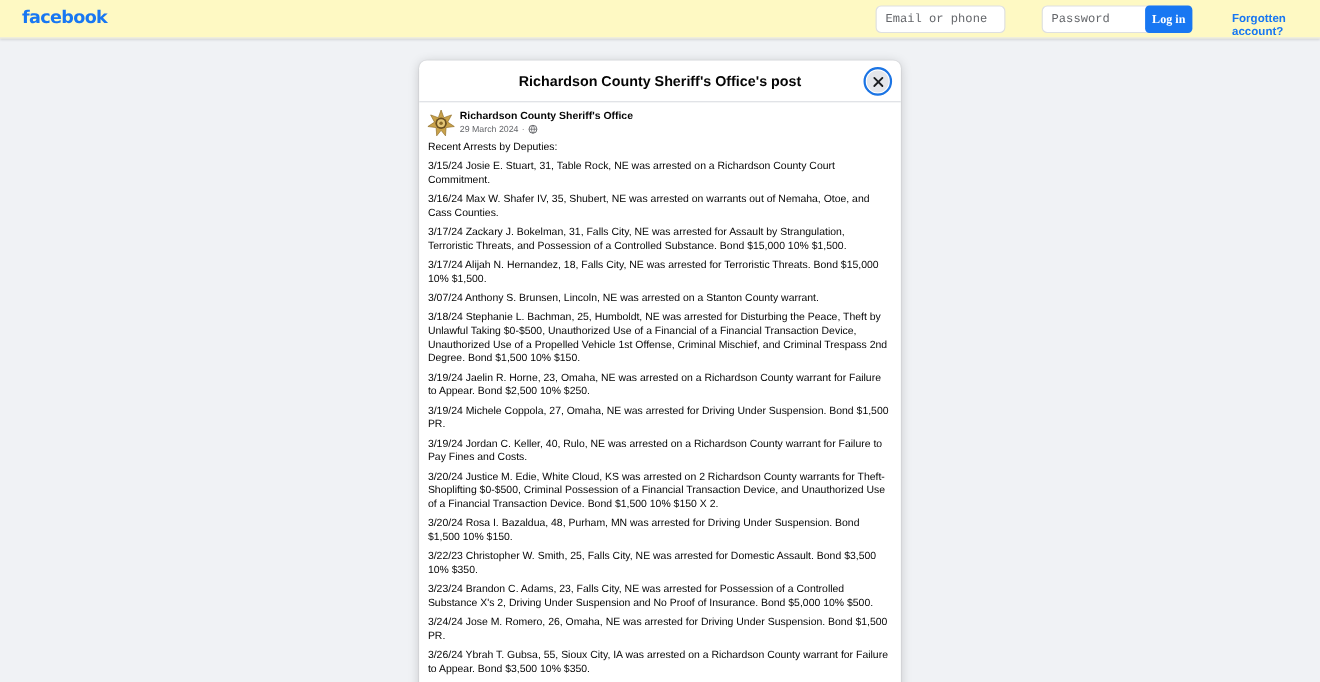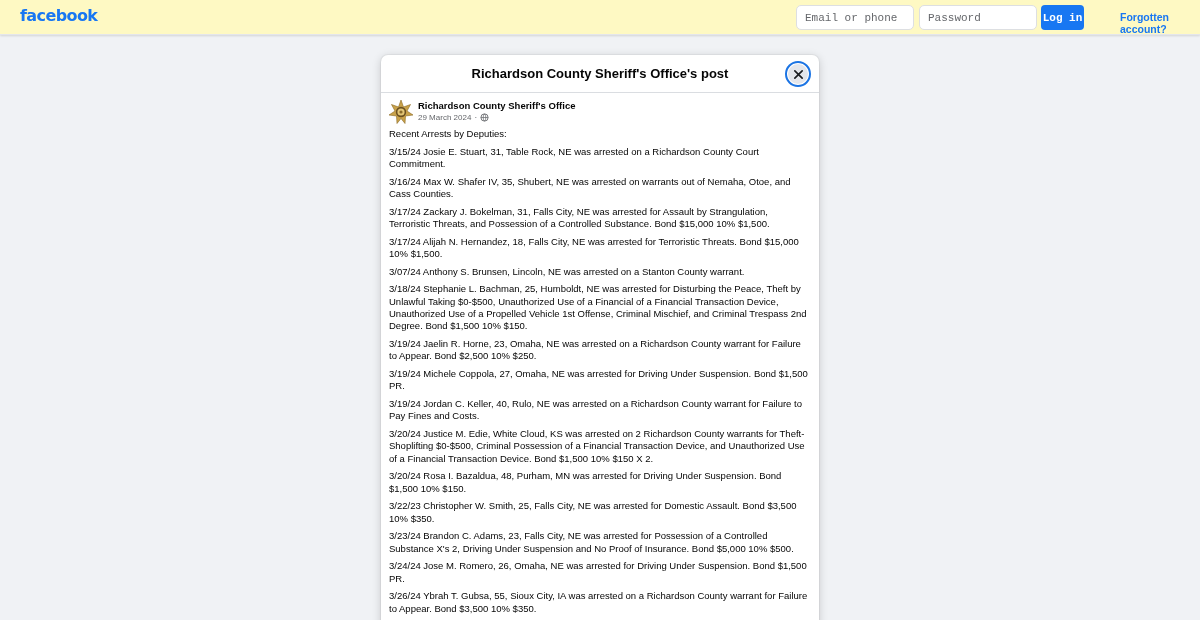--- a/index.html
+++ b/index.html
@@ -24,26 +24,26 @@
     }
     .login-input {
       position: absolute; top: 5px; height: 25px;
       border: 1px solid #dddfe2; border-radius: 5px;
       background: #fff; font-size: 11px; color: #606770;
       padding: 0 8px; font-family: Liberation Mono, monospace;
       outline: none;
     }
     .login-input::placeholder { color: #65676b; }
     .email { left: 796px; width: 118px; }
-    .password { left: 919px; width: 118px; }
+    .password { left: 947px; width: 118px; }
     .login-btn {
       position: absolute; left: 1041px; top: 5px; width: 43px; height: 25px;
       background: #1877f2; color: #fff; border: none; border-radius: 4px;
       font-weight: 700; font-size: 11px;
-      font-family: Liberation Mono, monospace;
+      font-family: Liberation Serif, serif;
     }
     .forgot {
       position: absolute; left: 1092px; top: 11px;
       color: #1877f2; font-weight: 700; font-size: 10.5px; text-decoration: none; padding-left: 28px;
     }
     .modal {
       position: absolute; left: 381px; top: 55px; width: 438px; height: 580px;
       background: #ffffff; border-radius: 7px;
       box-shadow: 0 2px 10px rgba(0,0,0,0.18), 0 0 0 1px rgba(0,0,0,0.04);
       overflow: hidden;

